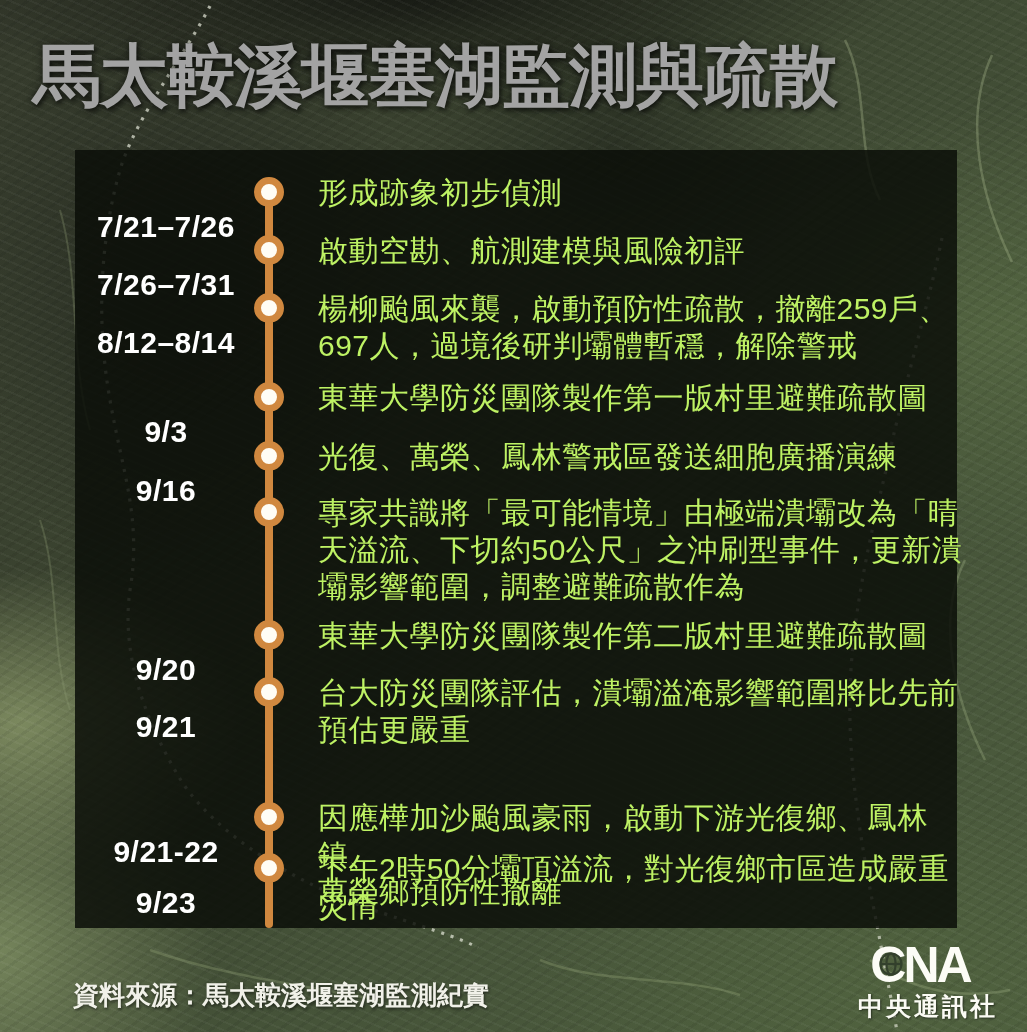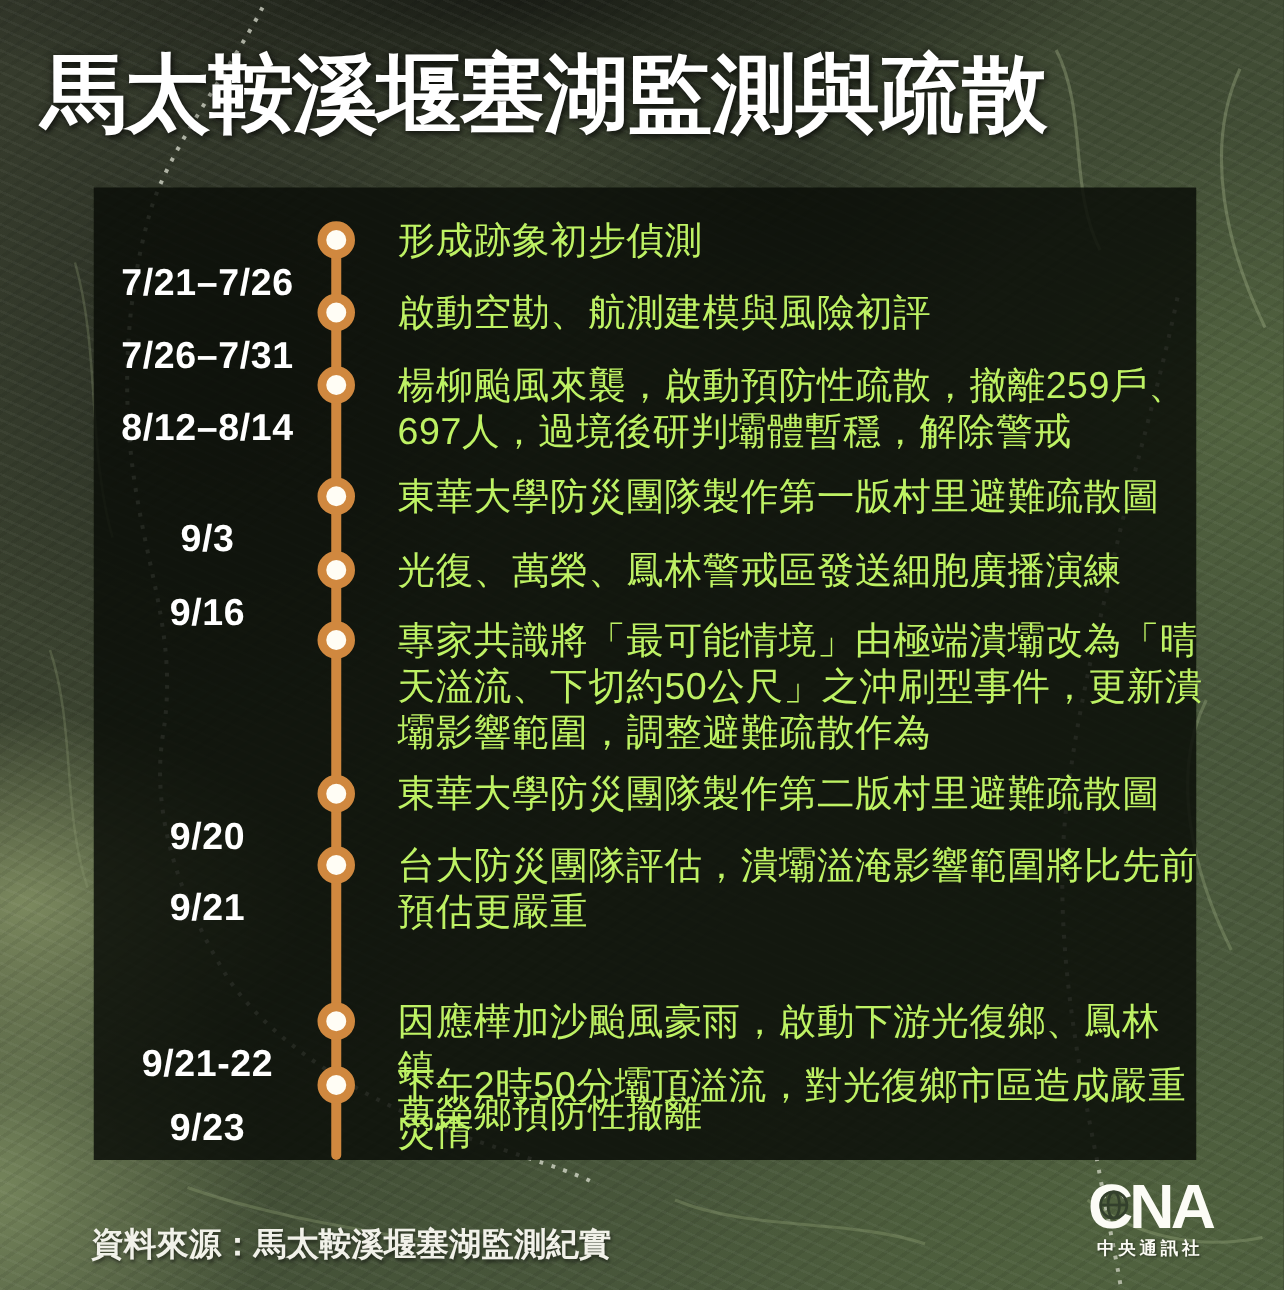--- a/index.html
+++ b/index.html
@@ -24,21 +24,21 @@
   .grain{
     position:absolute;inset:0;
     background:
       repeating-linear-gradient(23deg, rgba(255,255,255,0.035) 0 2px, rgba(255,255,255,0) 2px 8px),
       repeating-linear-gradient(-36deg, rgba(0,0,0,0.06) 0 3px, rgba(0,0,0,0) 3px 10px);
   }
   .terrain-svg{position:absolute;inset:0;}
   
   .title{
     position:absolute;left:33px;top:36px;
-    font-size:68px;line-height:1.15;font-weight:900;color:#ffffff;
+    font-size:68px;line-height:1.15;font-weight:900;color:#a3a3a3;
     letter-spacing:-1px;white-space:nowrap;
     text-shadow:0 0 8px rgba(0,0,0,0.55), 2px 3px 4px rgba(0,0,0,0.45);
   }
   
   .panel{
     position:absolute;left:75px;top:150px;width:882px;height:778px;
     background:rgba(11,14,8,0.85);
   }
   .tl-line{
     position:absolute;left:190px;top:42px;width:8px;height:736px;
@@ -65,21 +65,21 @@
     position:absolute;left:33px;top:978px;
     font-size:26px;font-weight:600;color:#f1f1e9;
     text-shadow:1px 2px 3px rgba(0,0,0,0.5);
     margin-left:40px;
   }
   .logo{
     position:absolute;left:858px;top:940px;width:124px;text-align:center;
   }
   .logo svg{display:block;margin:0 auto;}
   .logo-name{
-    font-size:14px;letter-spacing:3px;color:#fbfbf4;margin-top:2px;
+    font-size:25px;letter-spacing:3px;color:#fbfbf4;margin-top:2px;
     font-weight:600;text-shadow:1px 1px 2px rgba(0,0,0,0.5);white-space:nowrap;
   }
 </style>
 </head>
 <body>
 
 <div class="bg"></div>
 <div class="grain"></div>
 <svg class="terrain-svg" width="1027" height="1032" viewBox="0 0 1027 1032">
 

